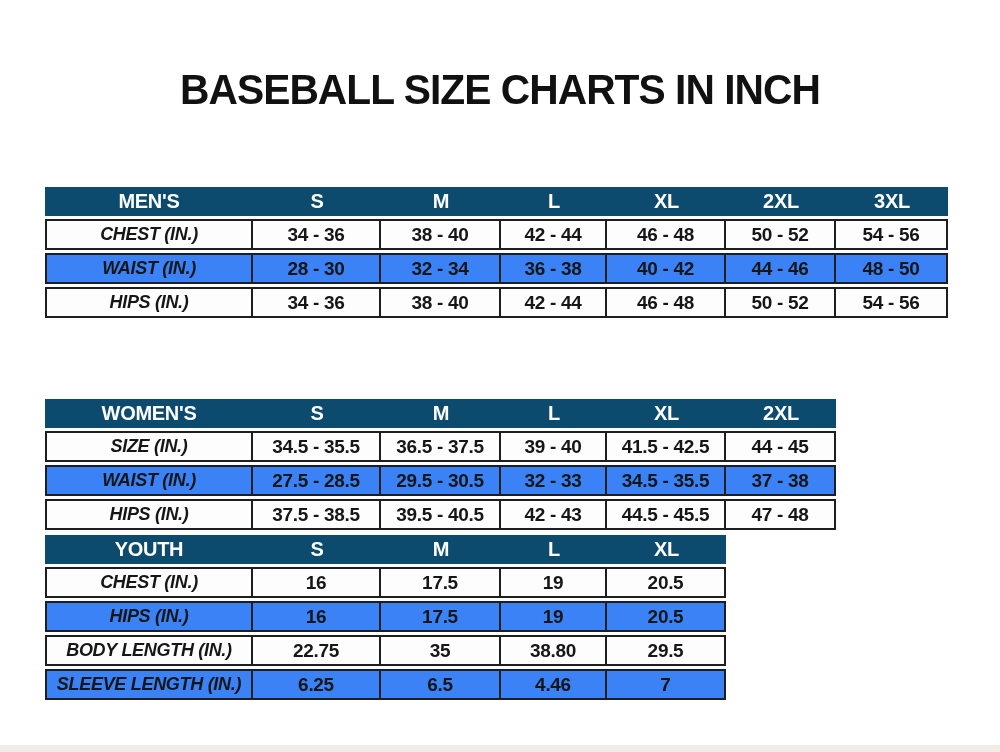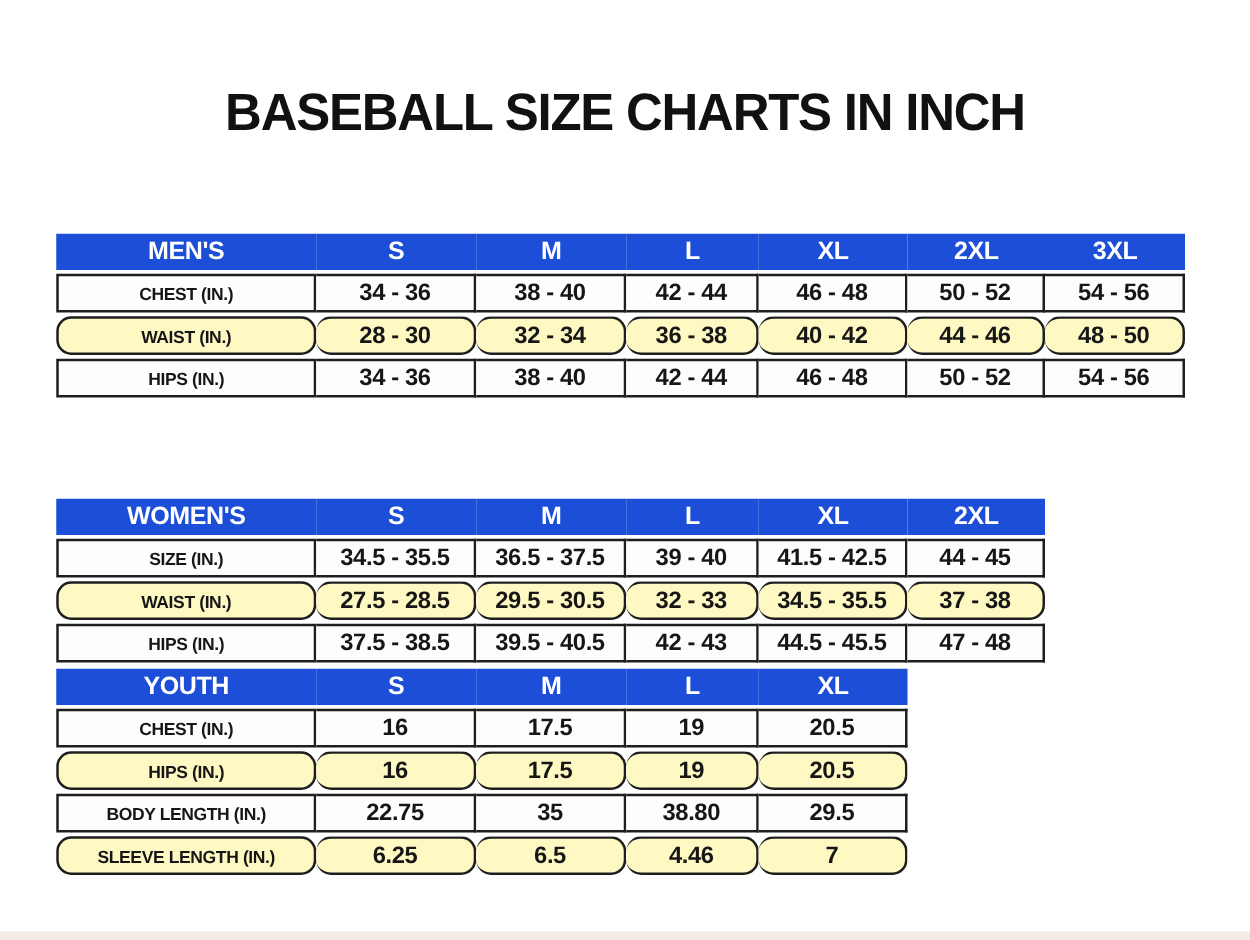--- a/index.html
+++ b/index.html
@@ -53,42 +53,42 @@
     padding: 1px 2px;
     text-align: center;
     vertical-align: middle;
     font-weight: bold;
     font-size: 19px;
     letter-spacing: -0.3px;
     white-space: nowrap;
     overflow: hidden;
   }
   .size-table th {
-    background: #1d4ed8;
+    background: #0c4a6e;
     color: #ffffff;
     border: 0;
     font-size: 20px;
     height: 27px;
   }
   .size-table td {
     background: #fdfdfd;
     color: #161616;
     border-top: 2px solid #1e1e1e;
     border-bottom: 2px solid #1e1e1e;
     border-right: 2px solid #1e1e1e;
   }
   .size-table td:first-child {
     border-left: 2px solid #1e1e1e;
   }
   .size-table tr.alt td {
-    background: #fef9c3;
-    border-radius: 12px;
+    background: #3b82f6;
   }
   .size-table td.row-label {
-    font-size: 14px;
+    font-size: 18px;
+    font-style: italic;
   }
   .bottom-edge {
     position: absolute;
     left: 0;
     bottom: 0;
     width: 1000px;
     height: 7px;
     background: #f1ece8;
   }
 </style>

